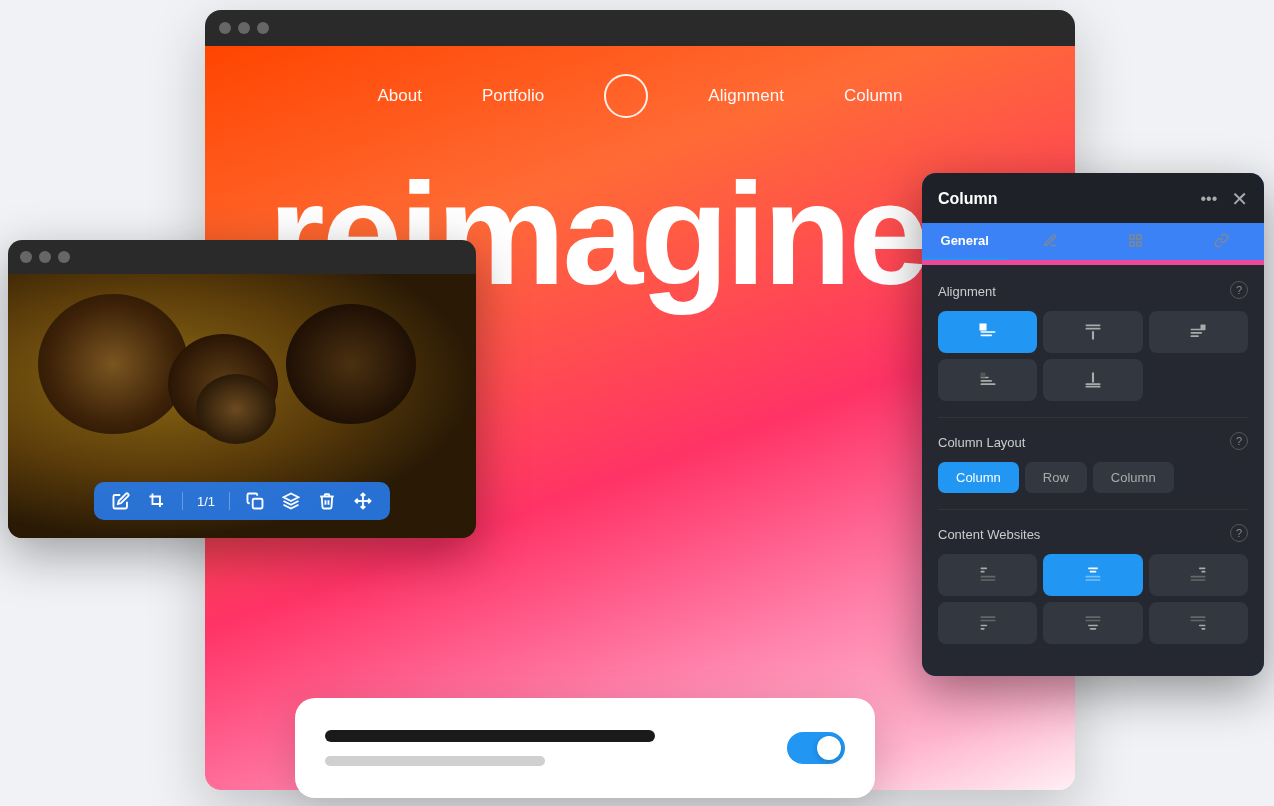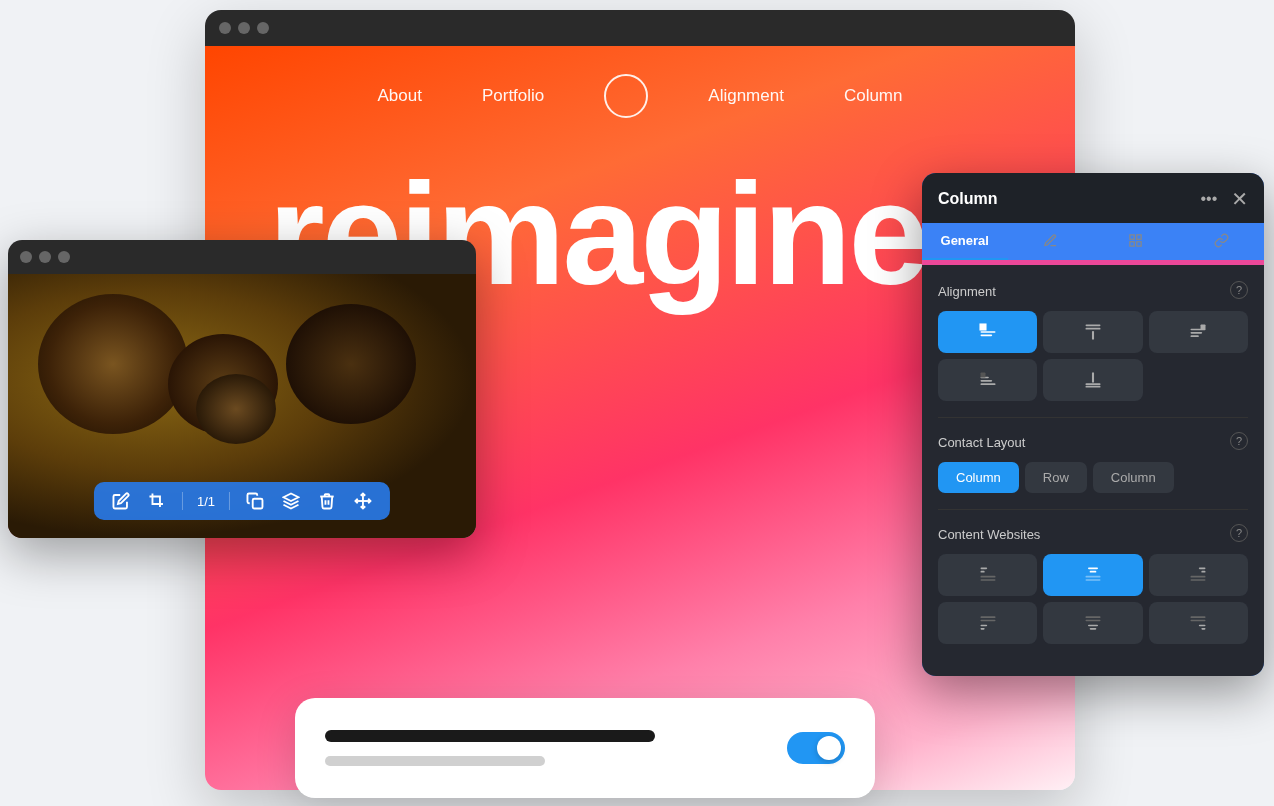--- a/index.html
+++ b/index.html
@@ -537,21 +537,21 @@
           <line x1="12" y1="3" x2="12" y2="15" stroke="#aaa" stroke-width="2.5"></line>
           <rect x="3" y="16" width="18" height="2" rx="1" fill="#aaa"></rect>
           <rect x="3" y="19" width="18" height="2" rx="1" fill="#aaa"></rect>
         </svg>
       </button>
     </div>
 
     <div class="section-divider"></div>
 
     <div class="section-header">
-      <span class="section-label">Contact Layout</span>
+      <span class="section-label">Column Layout</span>
       <div class="help-icon">?</div>
     </div>
     <div class="layout-btn-row">
       <button class="layout-btn active">Column</button>
       <button class="layout-btn">Row</button>
       <button class="layout-btn">Column</button>
     </div>
 
     <div class="section-divider"></div>
 

